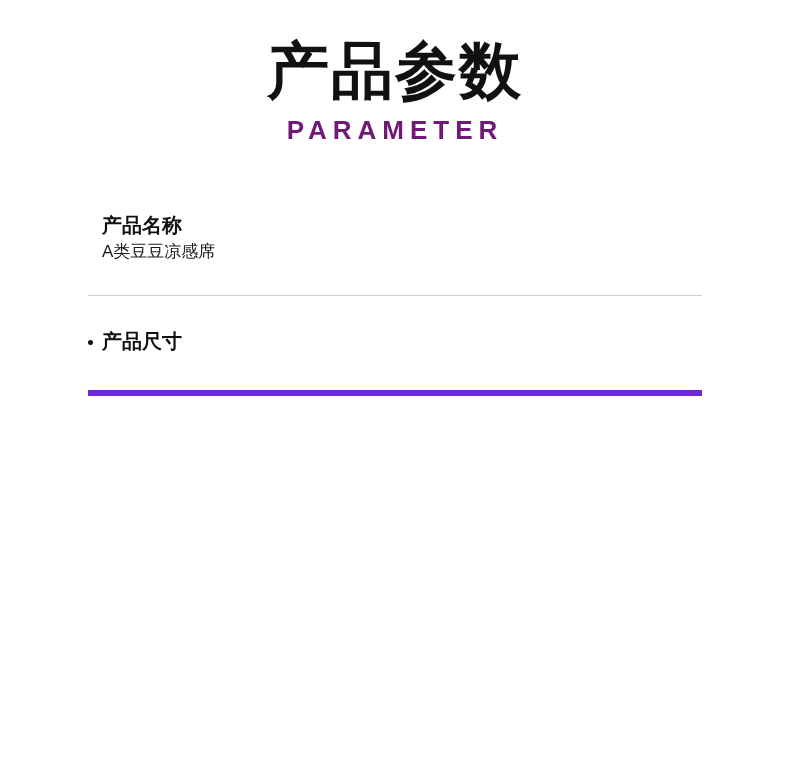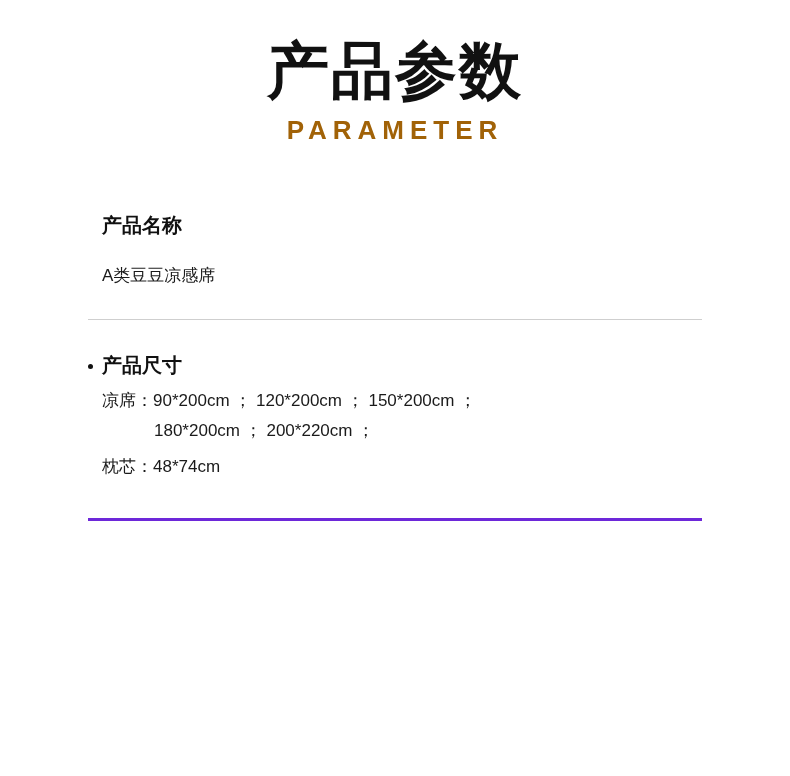--- a/index.html
+++ b/index.html
@@ -33,39 +33,39 @@
     font-weight: bold;
     letter-spacing: 2px;
     line-height: 1.05;
     color: #111111;
     margin: 0;
   }
   .title-en {
     font-size: 26px;
     font-weight: bold;
     letter-spacing: 6px;
-    color: #a16207;
+    color: #701a75;
     margin: 12px 0 0 0;
   }
 
   
   .spec-list {
     margin-top: 66px;
     padding: 0 88px 0 88px;
     box-sizing: border-box;
   }
 
   .spec-row {
     position: relative;
     padding-bottom: 26px;
     border-bottom: 1px solid #cfcfcf;
     margin-bottom: 26px;
   }
   .spec-row.last {
-    border-bottom: 3px solid #6d28d9;
+    border-bottom: 6px solid #6d28d9;
   }
 
   .spec-row.two-col {
     display: flex;
     align-items: flex-start;
     gap: 13px;
   }
   .spec-col {
     flex: 0 0 50%;
     box-sizing: border-box;
@@ -94,21 +94,21 @@
     top: 1px;
   }
   .bullet.hidden-dot {
     background: transparent;
   }
 
   .spec-value {
     font-size: 17px;
     color: #1a1a1a;
     line-height: 1.6;
-    margin-top: 24px;
+    margin-top: 0;
     padding-left: 14px;
   }
 
   .fabric-value {
     display: flex;
     align-items: baseline;
   }
   .fabric-value .seg2 {
     margin-left: 32px;
   }
@@ -156,21 +156,16 @@
       <div class="spec-col right">
       </div>
     </div>
 
 
     <div class="spec-row last row-size">
       <div class="spec-label">
         <span class="bullet"></span>
         <span>产品尺寸</span>
       </div>
-      <div class="size-lines">
-        <div class="size-line">凉席：90*200cm ； 120*200cm ； 150*200cm ；</div>
-        <div class="size-line indent">180*200cm ； 200*220cm ；</div>
-        <div class="size-line pillow">枕芯：48*74cm</div>
-      </div>
     </div>
 
   </div>
 </div>
 
 </body></html>

